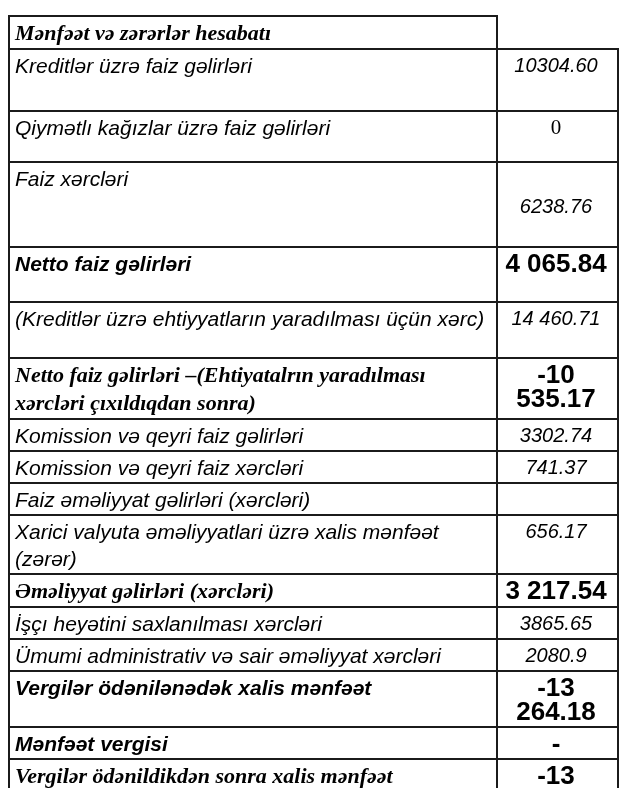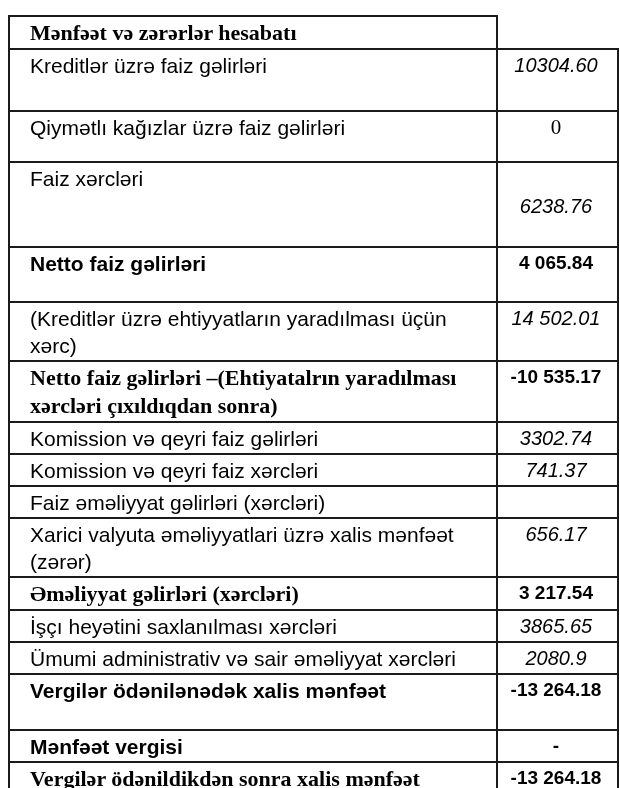--- a/index.html
+++ b/index.html
@@ -25,43 +25,44 @@
     table-layout: fixed;
   }
   col.col-label { width: 488px; }
   col.col-value { width: 121px; }
   td {
     border: 2px solid #1b1b1b;
     vertical-align: top;
     overflow: hidden;
   }
   .cell-label {
-    padding: 2px 6px 1px 20px;
+    padding: 2px 6px 1px 5px;
     font-size: 21px;
     line-height: 27px;
     font-family: "Liberation Sans", sans-serif;
+    font-style: italic;
   }
   .cell-value {
     padding: 3px 8px 1px 5px;
     font-size: 20px;
     line-height: 24px;
     text-align: center;
     font-family: "Liberation Sans", sans-serif;
   }
   
   .ls-serif-bold {
     font-family: "Liberation Serif", serif;
     font-weight: bold;
     font-size: 22px;
     line-height: 28px;
   }
   .ls-sans-bold { font-weight: bold; }
   
   .vs-italic { font-style: italic; }
-  .vs-bold { font-weight: bold; font-size: 19px; }
+  .vs-bold { font-weight: bold; font-size: 26px; }
   .vs-serif-plain {
     font-family: "Liberation Serif", serif;
     font-size: 21px;
   }
   .valign-middle { vertical-align: middle; }
   
   .open-cell {
     border-top: none;
     border-right: none;
     border-bottom: none;
@@ -110,21 +111,21 @@
         <tr class="row-4">
           <td class="cell-label ls-sans">Faiz xərcləri</td>
           <td class="cell-value vs-italic valign-middle">6238.76</td>
         </tr>
         <tr class="row-5">
           <td class="cell-label ls-sans-bold">Netto faiz gəlirləri</td>
           <td class="cell-value vs-bold">4 065.84</td>
         </tr>
         <tr class="row-6">
           <td class="cell-label ls-sans">(Kreditlər üzrə ehtiyyatların yaradılması üçün xərc)</td>
-          <td class="cell-value vs-italic">14 502.01</td>
+          <td class="cell-value vs-italic">14 460.71</td>
         </tr>
         <tr class="row-7">
           <td class="cell-label ls-serif-bold">Netto faiz gəlirləri –(Ehtiyatalrın yaradılması xərcləri çıxıldıqdan sonra)</td>
           <td class="cell-value vs-bold">-10 535.17</td>
         </tr>
         <tr class="row-8">
           <td class="cell-label ls-sans">Komission və qeyri faiz gəlirləri</td>
           <td class="cell-value vs-italic">3302.74</td>
         </tr>
         <tr class="row-9">

